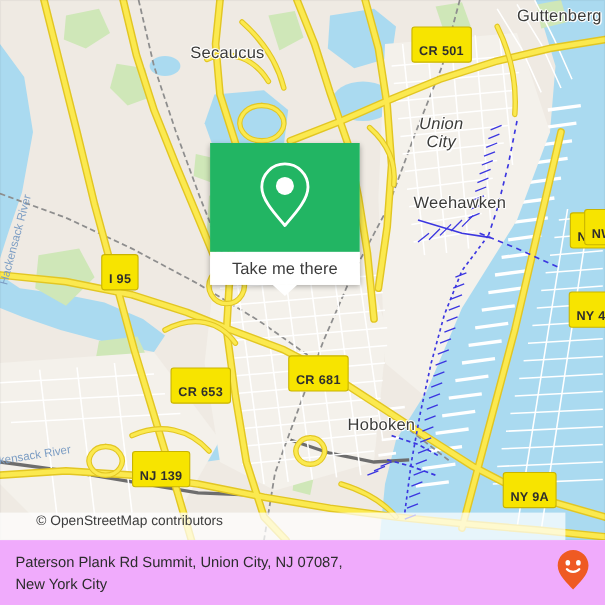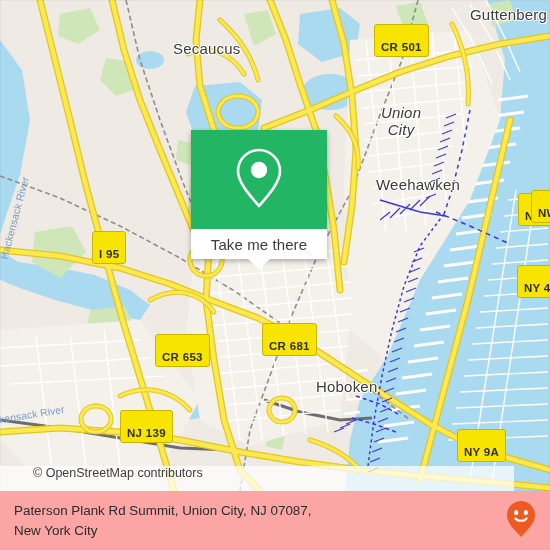--- a/index.html
+++ b/index.html
@@ -126,21 +126,21 @@
     color: #3d3d3d;
   }
 
   
   #footer-bar {
     position: absolute;
     left: 0;
     top: 491px;
     width: 550px;
     height: 59px;
-    background: #fca5a5;
+    background: #f0abfc;
     display: flex;
     align-items: center;
     justify-content: space-between;
     box-sizing: border-box;
     padding: 0 14px 0 14px;
   }
   #footer-address {
     font-size: 13.4px;
     line-height: 20px;
     color: #2c2c2c;

